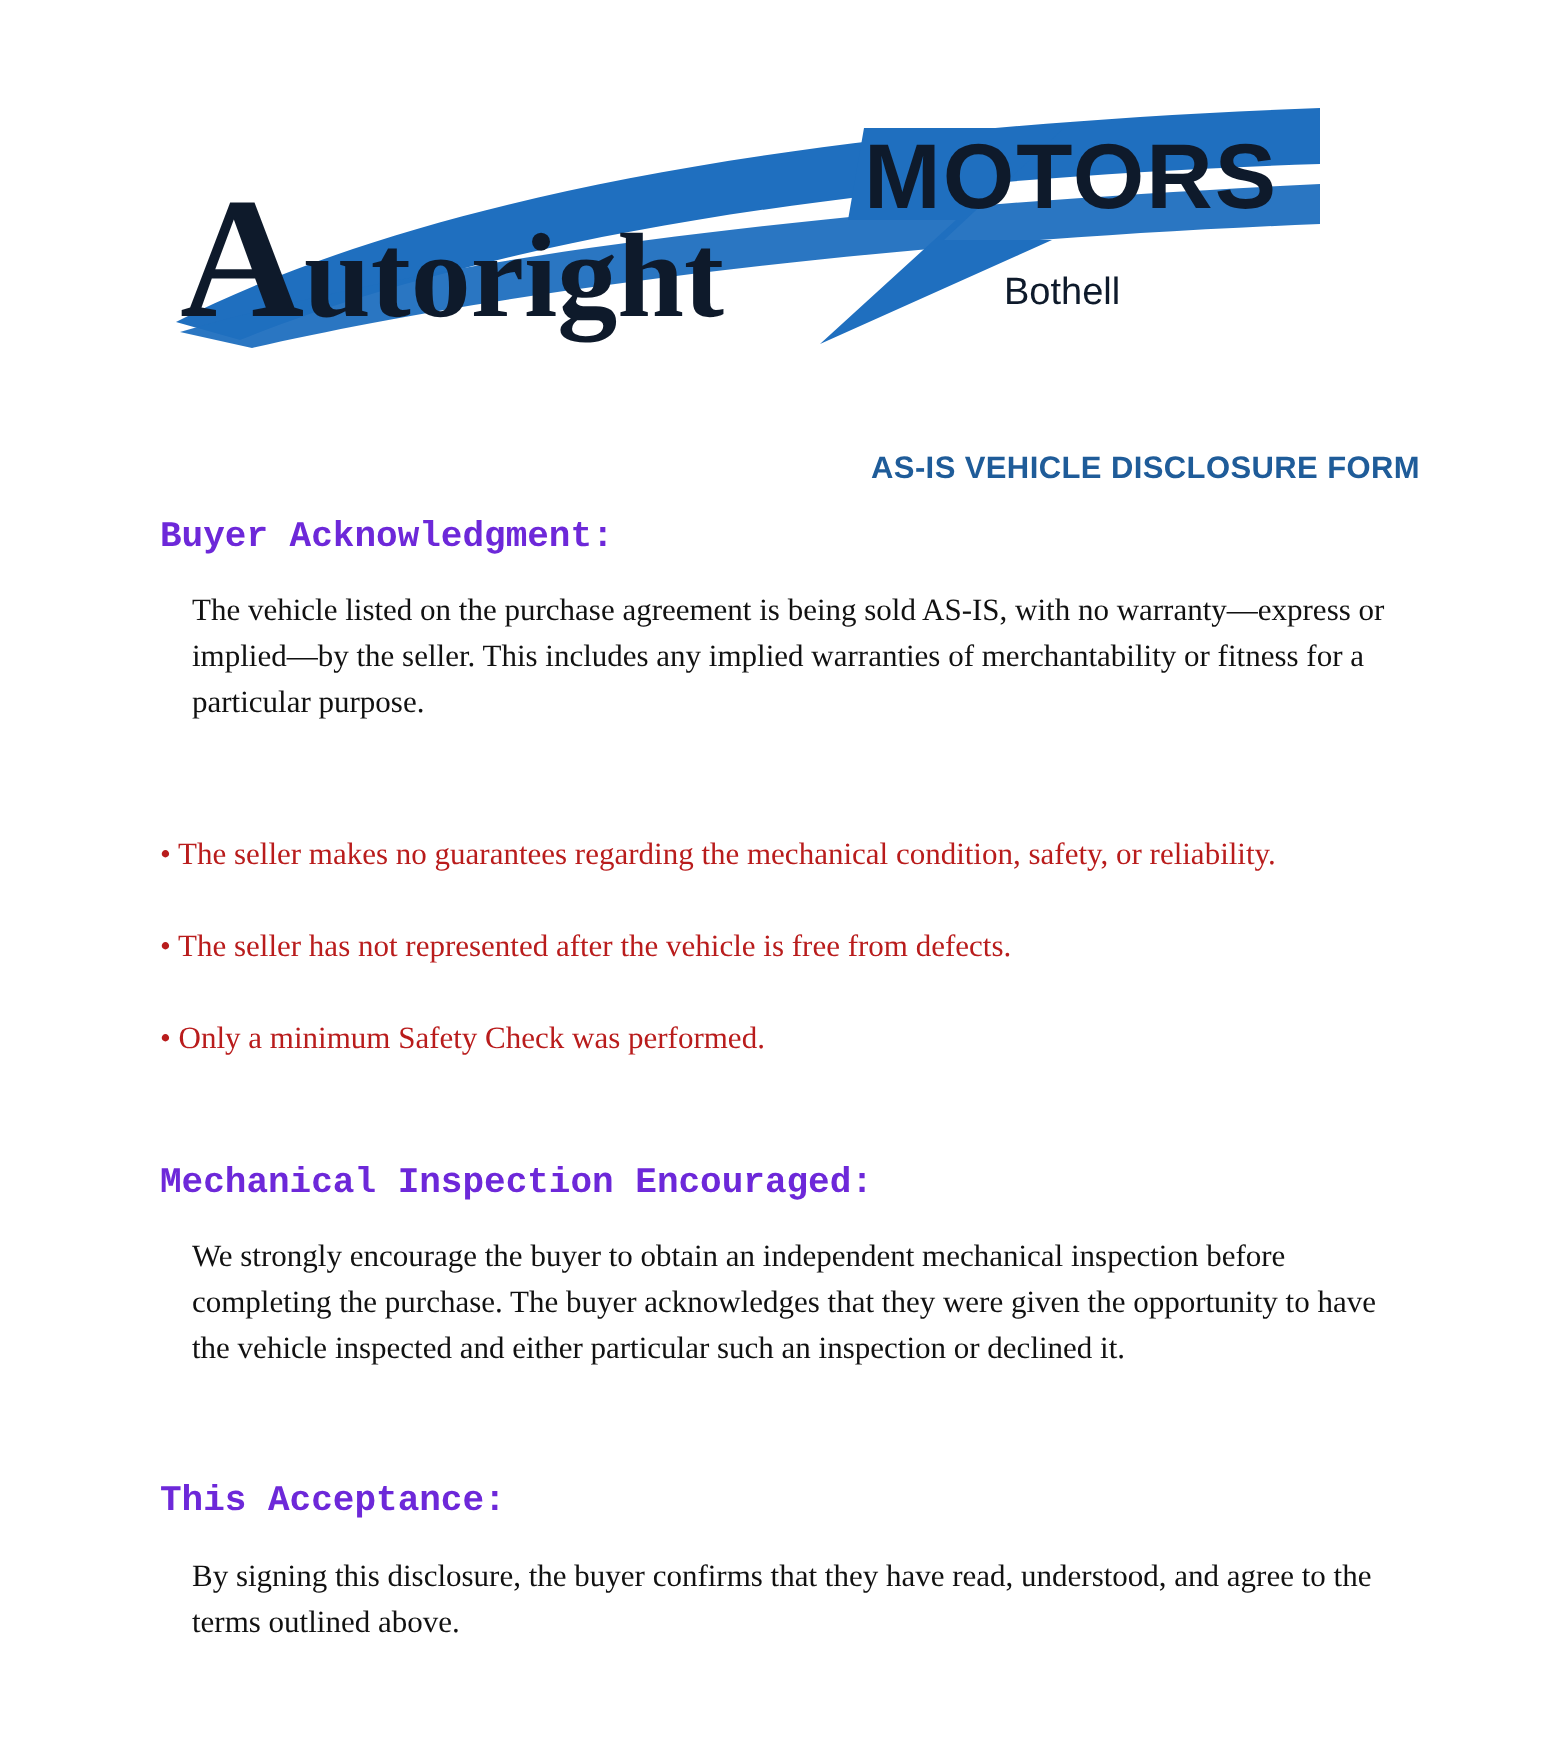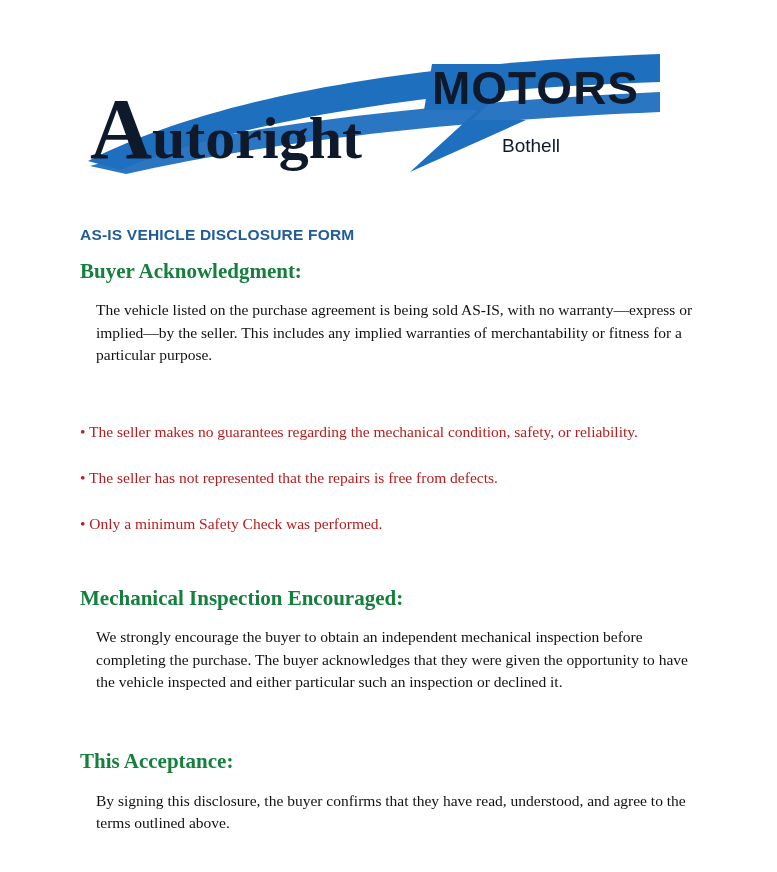--- a/index.html
+++ b/index.html
@@ -41,26 +41,27 @@
     width: 630px;
   }
   .doc-title {
     font-family: "Liberation Sans", sans-serif;
     font-size: 15.5px;
     font-weight: bold;
     color: #1F5C99;
     letter-spacing: 0.2px;
     margin: 0 0 13px 0;
     line-height: 1.2;
+    text-align: right;
   }
   .section-heading {
-    font-family: Liberation Serif, serif;
-    font-size: 21px;
+    font-family: Liberation Mono, monospace;
+    font-size: 18px;
     font-weight: bold;
-    color: #15803d;
+    color: #6d28d9;
     margin: 0 0 14px 0;
     line-height: 1.3;
   }
   .para {
     font-family: "Liberation Serif", serif;
     font-size: 15.5px;
     line-height: 1.47;
     color: #111111;
     margin: 0 0 14px 16px;
   }
@@ -100,21 +101,21 @@
   <div class="doc">
 
     <h1 class="doc-title">AS-IS VEHICLE DISCLOSURE FORM</h1>
 
     <div class="section-heading">Buyer Acknowledgment:</div>
     <p class="para">The vehicle listed on the purchase agreement is being sold AS-IS, with no warranty—express or implied—by the seller. This includes any implied warranties of merchantability or fitness for a particular purpose.</p>
 
     <div class="spacer-lg"></div>
 
     <p class="bullet">• The seller makes no guarantees regarding the mechanical condition, safety, or reliability.</p>
-    <p class="bullet">• The seller has not represented that the repairs is free from defects.</p>
+    <p class="bullet">• The seller has not represented after the vehicle is free from defects.</p>
     <p class="bullet">• Only a minimum Safety Check was performed.</p>
 
     <div class="spacer-md"></div>
 
     <div class="section-heading">Mechanical Inspection Encouraged:</div>
     <p class="para">We strongly encourage the buyer to obtain an independent mechanical inspection before completing the purchase. The buyer acknowledges that they were given the opportunity to have the vehicle inspected and either particular such an inspection or declined it.</p>
 
     <div class="spacer-lg"></div>
 
     <div class="section-heading">This Acceptance:</div>

